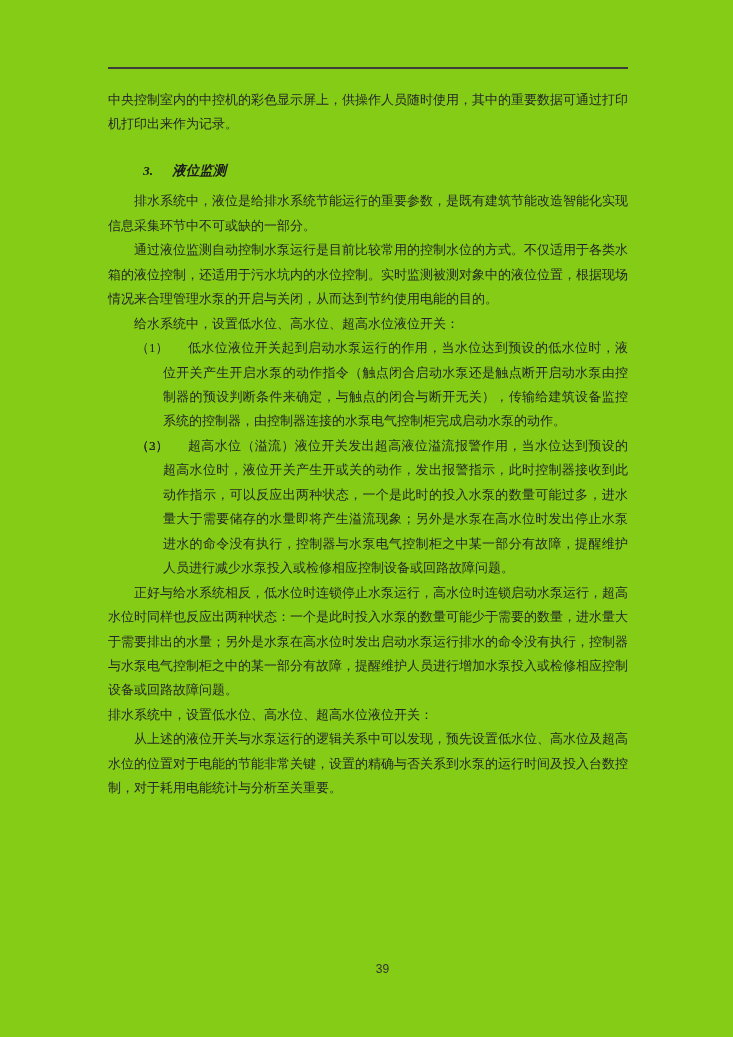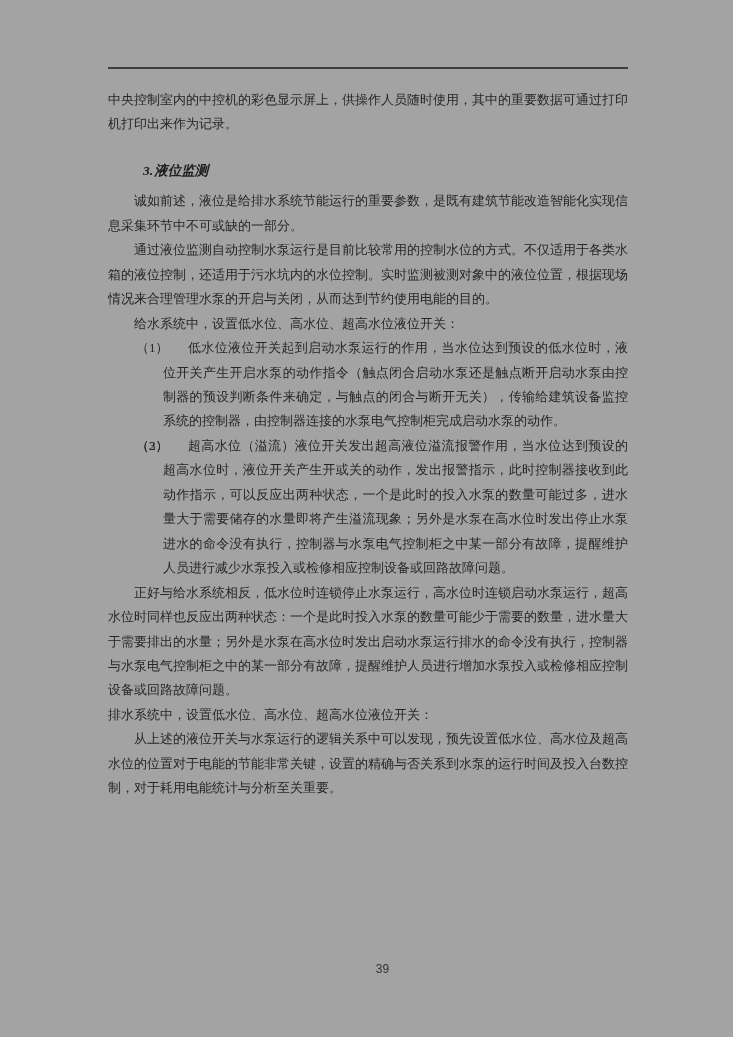--- a/index.html
+++ b/index.html
@@ -4,21 +4,21 @@
 <style>
   html, body {
     margin: 0;
     padding: 0;
     background: #ffffff;
   }
   .page {
     position: relative;
     width: 733px;
     height: 1037px;
-    background: #a3a3a3;
+    background: #84cc16;
     overflow: hidden;
     font-family: "Liberation Serif", "DejaVu Serif", serif;
     color: #262626;
   }
   .header-rule {
     position: absolute;
     left: 108px;
     top: 67px;
     width: 520px;
     height: 2px;
@@ -44,21 +44,21 @@
   .heading {
     margin: 22px 0 6px 0;
     padding-left: 35px;
     font-size: 13.5px;
     font-weight: bold;
     font-style: italic;
     color: #1d1d1d;
     text-indent: 0;
   }
   .heading .heading-title {
-    margin-left: 1px;
+    margin-left: 19px;
   }
   .doc-list {
     margin: 0;
   }
   .list-item {
     position: relative;
     padding-left: 55px;
     text-align: justify;
   }
   .list-item .marker {
@@ -89,21 +89,21 @@
   <div class="header-rule"></div>
 
   <div class="content">
 
     <p class="para no-indent">中央控制室内的中控机的彩色显示屏上，供操作人员随时使用，其中的重要数据可通过打印机打印出来作为记录。</p>
 
     <h3 class="heading">
       <span>3.</span><span class="heading-title">液位监测</span>
     </h3>
 
-    <p class="para">诚如前述，液位是给排水系统节能运行的重要参数，是既有建筑节能改造智能化实现信息采集环节中不可或缺的一部分。</p>
+    <p class="para">排水系统中，液位是给排水系统节能运行的重要参数，是既有建筑节能改造智能化实现信息采集环节中不可或缺的一部分。</p>
 
     <p class="para">通过液位监测自动控制水泵运行是目前比较常用的控制水位的方式。不仅适用于各类水箱的液位控制，还适用于污水坑内的水位控制。实时监测被测对象中的液位位置，根据现场情况来合理管理水泵的开启与关闭，从而达到节约使用电能的目的。</p>
 
 
     <p class="para">给水系统中，设置低水位、高水位、超高水位液位开关：</p>
 
     <div class="doc-list">
 
       <div class="list-item">
         <span class="marker">（1）</span>

